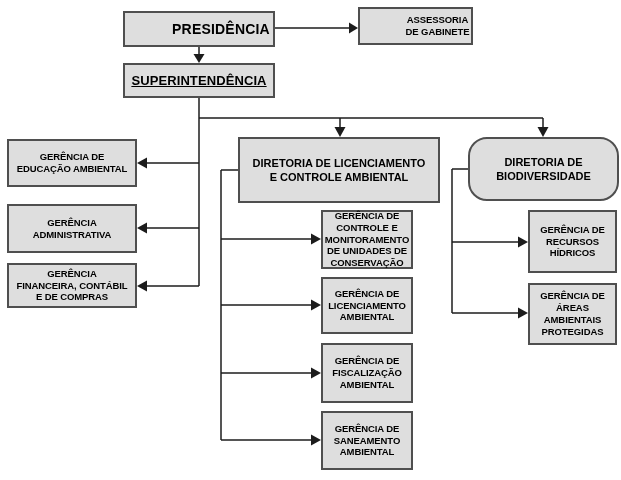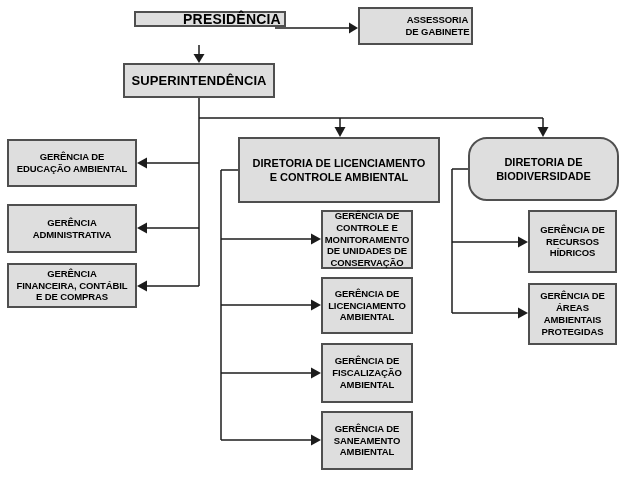--- a/index.html
+++ b/index.html
@@ -40,21 +40,21 @@
     color: var(--text);
     font-weight: bold;
     display: flex;
     align-items: center;
     justify-content: center;
     text-align: center;
     white-space: pre-line;
     z-index: 1;
   }
   .lg  { font-size: 14px; letter-spacing: 0.2px; }
-  .lg2 { font-size: 13px; letter-spacing: 0.1px; }
+  .lg2 { font-size: 13px; letter-spacing: 0.1px; text-decoration: underline; }
   .md  { font-size: 11px; line-height: 1.3; letter-spacing: 0; }
   .sm  { font-size: 9.5px; line-height: 1.25; letter-spacing: -0.1px; }
 </style>
 </head>
 <body>
 
 <div class="stage">
 
   <svg id="connector-layer" viewBox="0 0 621 480" xmlns="http://www.w3.org/2000/svg">
 
@@ -124,21 +124,21 @@
     <g>
       <line x1="452" y1="242" x2="518" y2="242"></line>
       <polygon points="518,236.5 518,247.5 528,242"></polygon>
     </g>
     <g>
       <line x1="452" y1="313" x2="518" y2="313"></line>
       <polygon points="518,307.5 518,318.5 528,313"></polygon>
     </g>
   </svg>
 
-  <div class="node lg" style="left:134px; top:11px;  width:152px; height:16px;padding-left:44px;">PRESIDÊNCIA</div>
+  <div class="node lg" style="left:123px; top:11px;  width:152px; height:36px;padding-left:44px;">PRESIDÊNCIA</div>
 
   <div class="node sm" style="left:358px; top:7px;   width:115px; height:38px;padding-left:44px;">ASSESSORIA
 DE GABINETE</div>
 
   <div class="node lg2" style="left:123px; top:63px;  width:152px; height:35px;">SUPERINTENDÊNCIA</div>
 
   <div class="node sm" style="left:7px;   top:139px; width:130px; height:48px;">GERÊNCIA DE
 EDUCAÇÃO AMBIENTAL</div>
 
   <div class="node sm" style="left:7px;   top:204px; width:130px; height:49px;">GERÊNCIA

